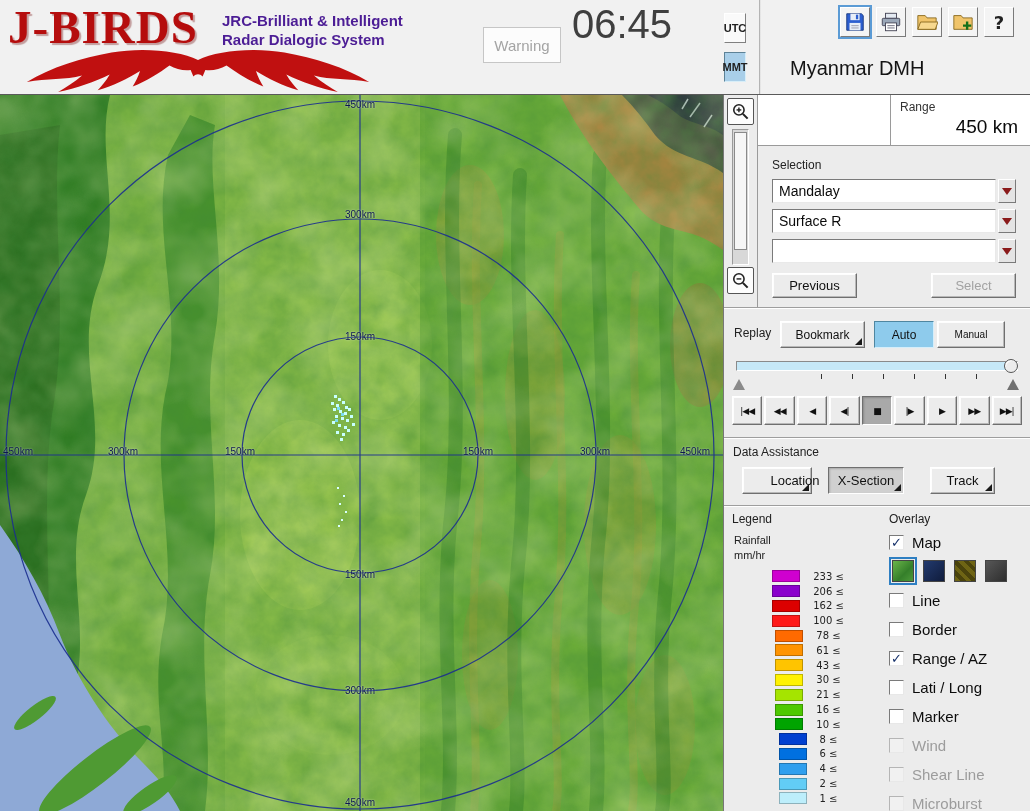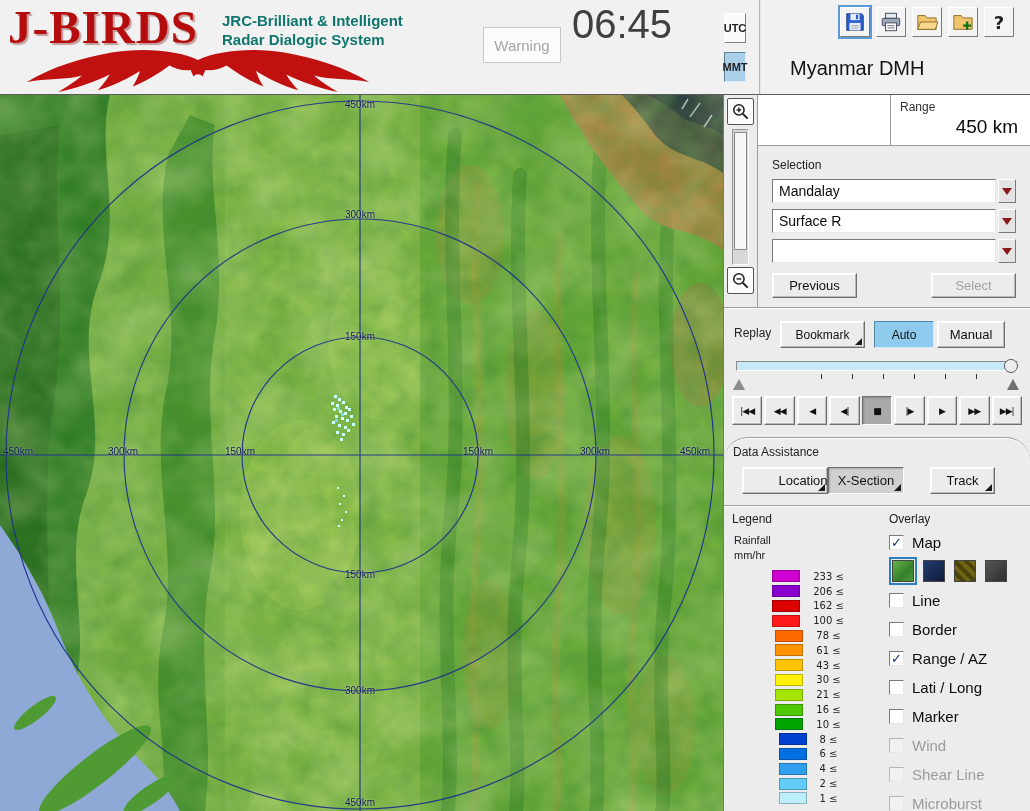--- a/index.html
+++ b/index.html
@@ -3,21 +3,21 @@
 <meta charset="utf-8">
 <style>
   * { box-sizing:border-box; margin:0; padding:0; }
   html,body { background:#777; }
   body { font-family:"Liberation Sans", sans-serif; }
   .app { position:relative; width:1030px; height:811px; background:#ececec; overflow:hidden; }
 
   
   .topbar { position:absolute; left:0; top:0; width:1030px; height:95px; background:#f1f1f1; border-bottom:1px solid #5a5a5a; }
   .logo-title { position:absolute; left:8px; top:0px; font-family:"Liberation Serif", serif; font-weight:bold; font-size:47px; color:#b50d0d; letter-spacing:1px; text-shadow:2px 2px 1px rgba(110,0,0,.35); }
-  .logo-tag { position:absolute; left:222px; top:11px; color:#0f766e; font-weight:bold; font-size:15px; line-height:19px; white-space:nowrap; }
+  .logo-tag { position:absolute; left:222px; top:11px; color:#4c1d95; font-weight:bold; font-size:15px; line-height:19px; white-space:nowrap; }
   .eagle { position:absolute; left:6px; top:47px; width:384px; height:46px; }
   .warning-box { position:absolute; left:483px; top:27px; width:78px; height:36px; background:#fcfcfc; border:1px solid #c6c6c6; color:#a4a4a4; font-size:15px; display:flex; align-items:center; justify-content:center; }
   .clock-time { position:absolute; left:572px; top:2px; font-size:40px; color:#3f3f3f; }
   .clock-date { position:absolute; left:566px; top:52px; font-size:23px; color:#3f3f3f; white-space:nowrap; }
   .tz-btn { position:absolute; left:724px; width:22px; height:30px; font-size:11px; font-weight:bold; color:#222; display:flex; align-items:center; justify-content:center; }
   .tz-utc { top:13px; background:#fafafa; border:1px solid; border-color:#fff #808080 #808080 #fff; }
   .tz-mmt { top:52px; background:#a9cfe9; border:1px solid; border-color:#5d8296 #d8eef8 #d8eef8 #5d8296; }
   .header-sep { position:absolute; left:759px; top:0; width:2px; height:94px; background:linear-gradient(to right,#9a9a9a,#ffffff); }
   .toolbar { position:absolute; right:16px; top:7px; display:flex; gap:6px; }
   .tool-btn { width:30px; height:30px; background:#f4f4f4; border:1px solid; border-color:#fff #7a7a7a #7a7a7a #fff; display:flex; align-items:center; justify-content:center; padding:2px; cursor:pointer; }
@@ -52,38 +52,38 @@
   .combo-btn { width:18px; margin-left:2px; background:#e4e4e4; border:1px solid; border-color:#fff #7a7a7a #7a7a7a #fff; position:relative; cursor:pointer; }
   .combo-btn::after { content:""; position:absolute; left:3px; top:8px; border-left:5px solid transparent; border-right:5px solid transparent; border-top:7px solid #8a1a1a; }
   .btn { position:relative; background:#ececec; border:1px solid; border-color:#fff #6f6f6f #6f6f6f #fff; box-shadow:inset -1px -1px 0 #b8b8b8, inset 1px 1px 0 #fdfdfd; color:#111; display:flex; align-items:center; justify-content:center; font-family:inherit; cursor:pointer; }
   .sel-btn { position:absolute; top:127px; width:85px; height:25px; font-size:13px; }
   .prev-btn { left:14px; } .select-btn { right:14px; color:#a2a2a2; }
 
   .replay-sec { position:absolute; left:0; right:0; top:212px; height:130px; border-top:1px solid #9e9e9e; box-shadow:inset 0 1px 0 #fff; }
   .replay-label { position:absolute; left:10px; top:18px; }
   .bookmark-btn { position:absolute; left:56px; top:13px; width:85px; height:27px; font-size:12px; }
   .auto-btn { position:absolute; left:150px; top:13px; width:60px; height:27px; font-size:12px; background:#8ecbec; border-color:#4f86a0 #d6eefa #d6eefa #4f86a0; box-shadow:none; }
-  .manual-btn { position:absolute; left:213px; top:13px; width:68px; height:27px; font-size:13px; }
+  .manual-btn { position:absolute; left:213px; top:13px; width:68px; height:27px; font-size:10px; }
   .menu-corner::after { content:""; position:absolute; right:2px; bottom:2px; width:0; height:0; border-left:7px solid transparent; border-bottom:7px solid #1a1a1a; }
 
   .timeline { position:absolute; left:12px; right:12px; top:50px; height:34px; }
   .tl-track { position:absolute; left:0; right:0; top:3px; height:10px; background:#c6e8f7; border:1px solid; border-color:#8a8a8a #fff #fff #8a8a8a; }
   .tl-tick { position:absolute; top:16px; width:1px; height:5px; background:#333; }
   .tl-thumb { position:absolute; right:0; top:1px; width:14px; height:14px; background:#ececec; border:1px solid #555; border-radius:50%; box-shadow:inset 1px 1px 0 #fff; cursor:pointer; }
   .tl-tri { position:absolute; bottom:2px; width:0; height:0; border-left:6px solid transparent; border-right:6px solid transparent; border-bottom:11px solid #8a8a8a; }
   .tl-tri.left { left:-3px; } .tl-tri.right { right:-1px; border-bottom-color:#707070; }
 
   .playback { position:absolute; left:8px; right:8px; top:88px; height:29px; display:flex; gap:2px; }
   .pbtn { flex:1; font-size:9px; letter-spacing:-1px; font-family:"DejaVu Sans", sans-serif; position:relative; background:#ececec; border:1px solid; border-color:#fff #6f6f6f #6f6f6f #fff; box-shadow:inset -1px -1px 0 #b8b8b8, inset 1px 1px 0 #fdfdfd; color:#111; display:flex; align-items:center; justify-content:center; cursor:pointer; padding:0; }
   .pbtn.pressed { background:#a9a9a9; border-color:#6f6f6f #fff #fff #6f6f6f; box-shadow:inset 1px 1px 2px #8a8a8a; }
 
-  .da-sec { position:absolute; left:0; right:0; top:342px; height:68px; border-top:1px solid #9e9e9e; box-shadow:inset 0 1px 0 #fff;border-radius:24px; }
+  .da-sec { position:absolute; left:0; right:0; top:342px; height:68px; border-top:1px solid #9e9e9e; box-shadow:inset 0 1px 0 #fff; }
   .da-label { position:absolute; left:9px; top:7px; }
   .da-btn { position:absolute; top:29px; height:27px; font-size:13px; }
-  .da-1 { left:18px; width:86px;padding-left:36px; } .da-2 { left:104px; width:76px; } .da-3 { left:206px; width:65px; }
+  .da-1 { left:18px; width:70px;padding-left:36px; } .da-2 { left:104px; width:76px; } .da-3 { left:206px; width:65px; }
   .da-btn.pressed { background:#d0d0d0; border-color:#6f6f6f #fff #fff #6f6f6f; box-shadow:inset 1px 1px 2px #a8a8a8; }
 
   .bottom-sec { position:absolute; left:0; right:0; top:410px; height:306px; border-top:1px solid #9e9e9e; box-shadow:inset 0 1px 0 #fff; overflow:hidden; }
   .legend-col { position:absolute; left:8px; top:6px; width:150px; }
   .lg-units { margin:7px 0 6px 2px; }
   .lg-unit { font-size:11px; color:#222; line-height:15px; }
   .lg-row { display:flex; align-items:center; height:14.8px; margin-left:2px;justify-content:center; }
   .lg-sw { width:28px; height:12px; margin-right:13px; border:1px solid rgba(0,0,0,.25); }
   .lg-lb { font-size:10px; color:#222; font-family:"DejaVu Sans", sans-serif; }
   .overlay-col { position:absolute; left:165px; top:6px; right:4px; }

